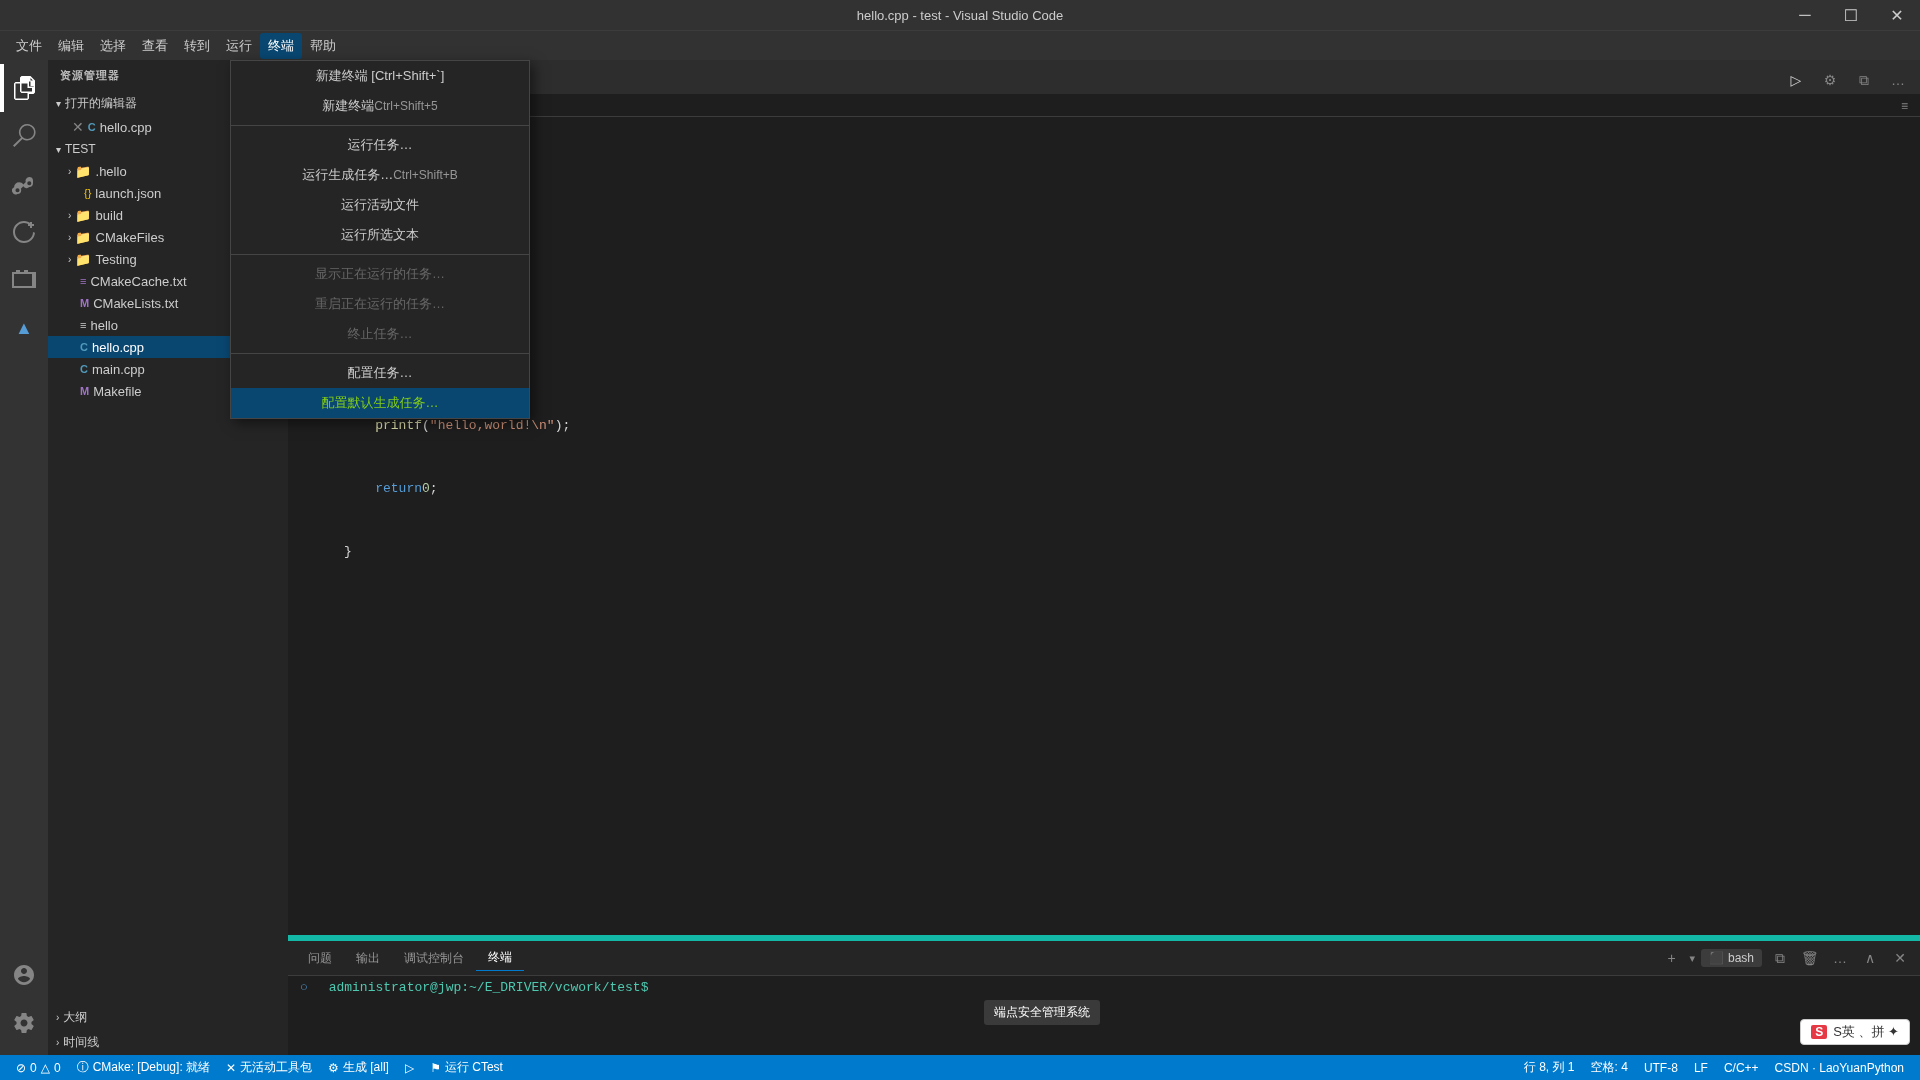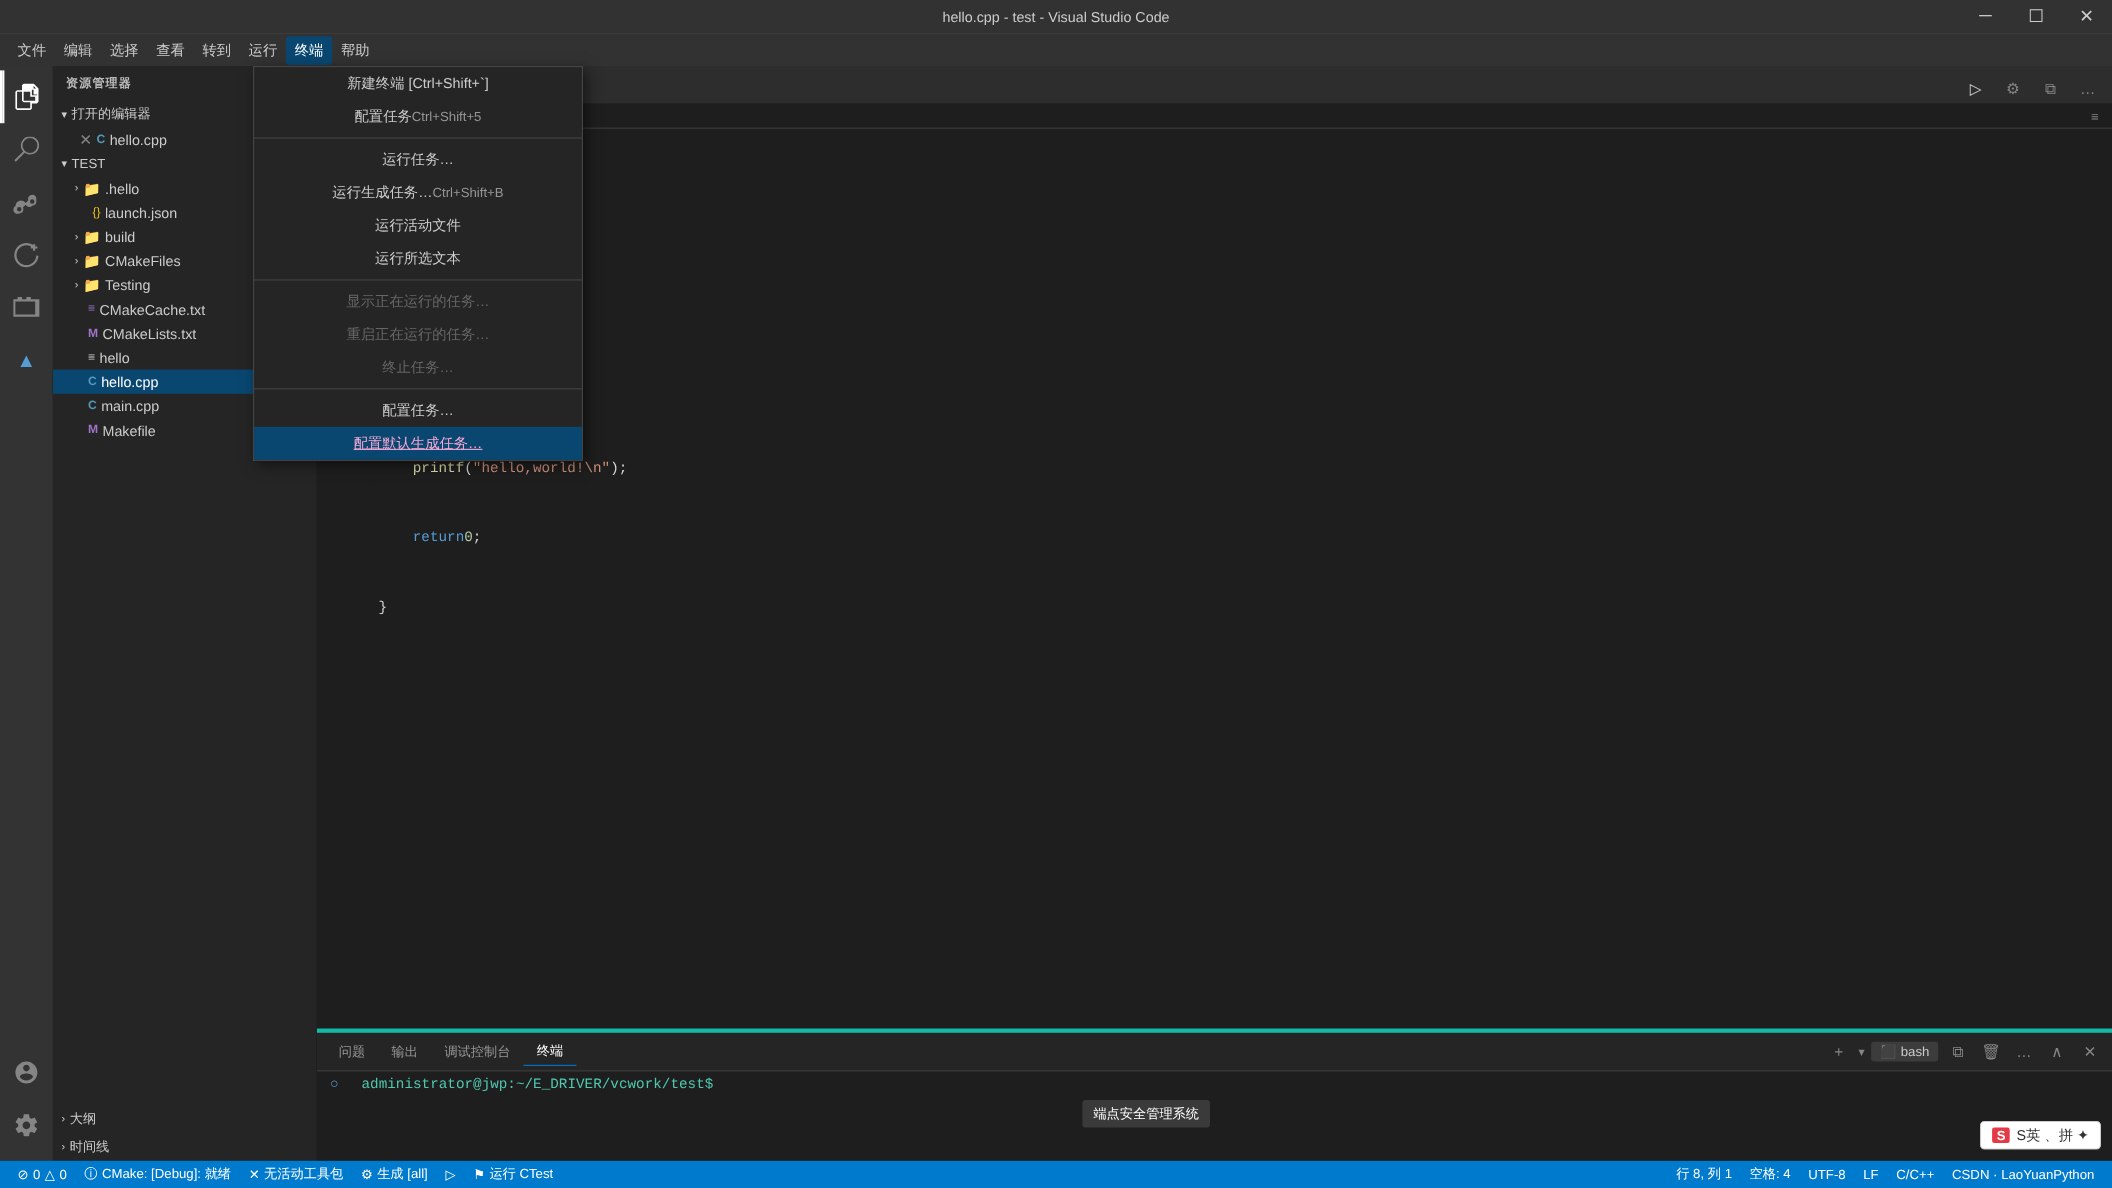--- a/index.html
+++ b/index.html
@@ -267,21 +267,21 @@
     .kw-yellow { color: #dcdcaa; }
     .kw-string { color: #ce9178; }
     .kw-include { color: #c586c0; }
     .kw-header { color: #ce9178; }
     .kw-num { color: #b5cea8; }
 
     
     #terminal-panel {
       height: 120px;
       background: #1e1e1e;
-      border-top: 4px solid #14b8a6;
+      border-top: 6px solid #14b8a6;
       display: flex;
       flex-direction: column;
       flex-shrink: 0;
     }
     #panel-tabs {
       height: 35px;
       background: #252526;
       display: flex;
       align-items: center;
       padding: 0 8px;
@@ -365,21 +365,21 @@
       font-size: 13px;
     }
     .menu-entry {
       display: flex;
       align-items: center;
       padding: 6px 16px;
       cursor: pointer;
       color: #cccccc;
       justify-content: center;
     }
-    .menu-entry.active { background: #094771; color: #f9a8d4; text-decoration: underline; }
+    .menu-entry.active { background: #094771; color: #84cc16; }
     .menu-entry.disabled { color: #666; cursor: default; }
     .menu-divider {
       height: 1px;
       background: #454545;
       margin: 4px 0;
     }
     .menu-entry .shortcut {
       color: #969696;
       font-size: 12px;
     }
@@ -692,21 +692,21 @@
   </div>
 </div>
 
 <div id="dropdown-overlay">
   <div id="dropdown-menu">
     <div class="menu-entry">
       <span>新建终端 [Ctrl+Shift+`]</span>
       <span class="shortcut"></span>
     </div>
     <div class="menu-entry">
-      <span>配置任务</span>
+      <span>新建终端</span>
       <span class="shortcut">Ctrl+Shift+5</span>
     </div>
     <div class="menu-divider"></div>
     <div class="menu-entry">
       <span>运行任务…</span>
       <span class="shortcut"></span>
     </div>
     <div class="menu-entry">
       <span>运行生成任务…</span>
       <span class="shortcut">Ctrl+Shift+B</span>

